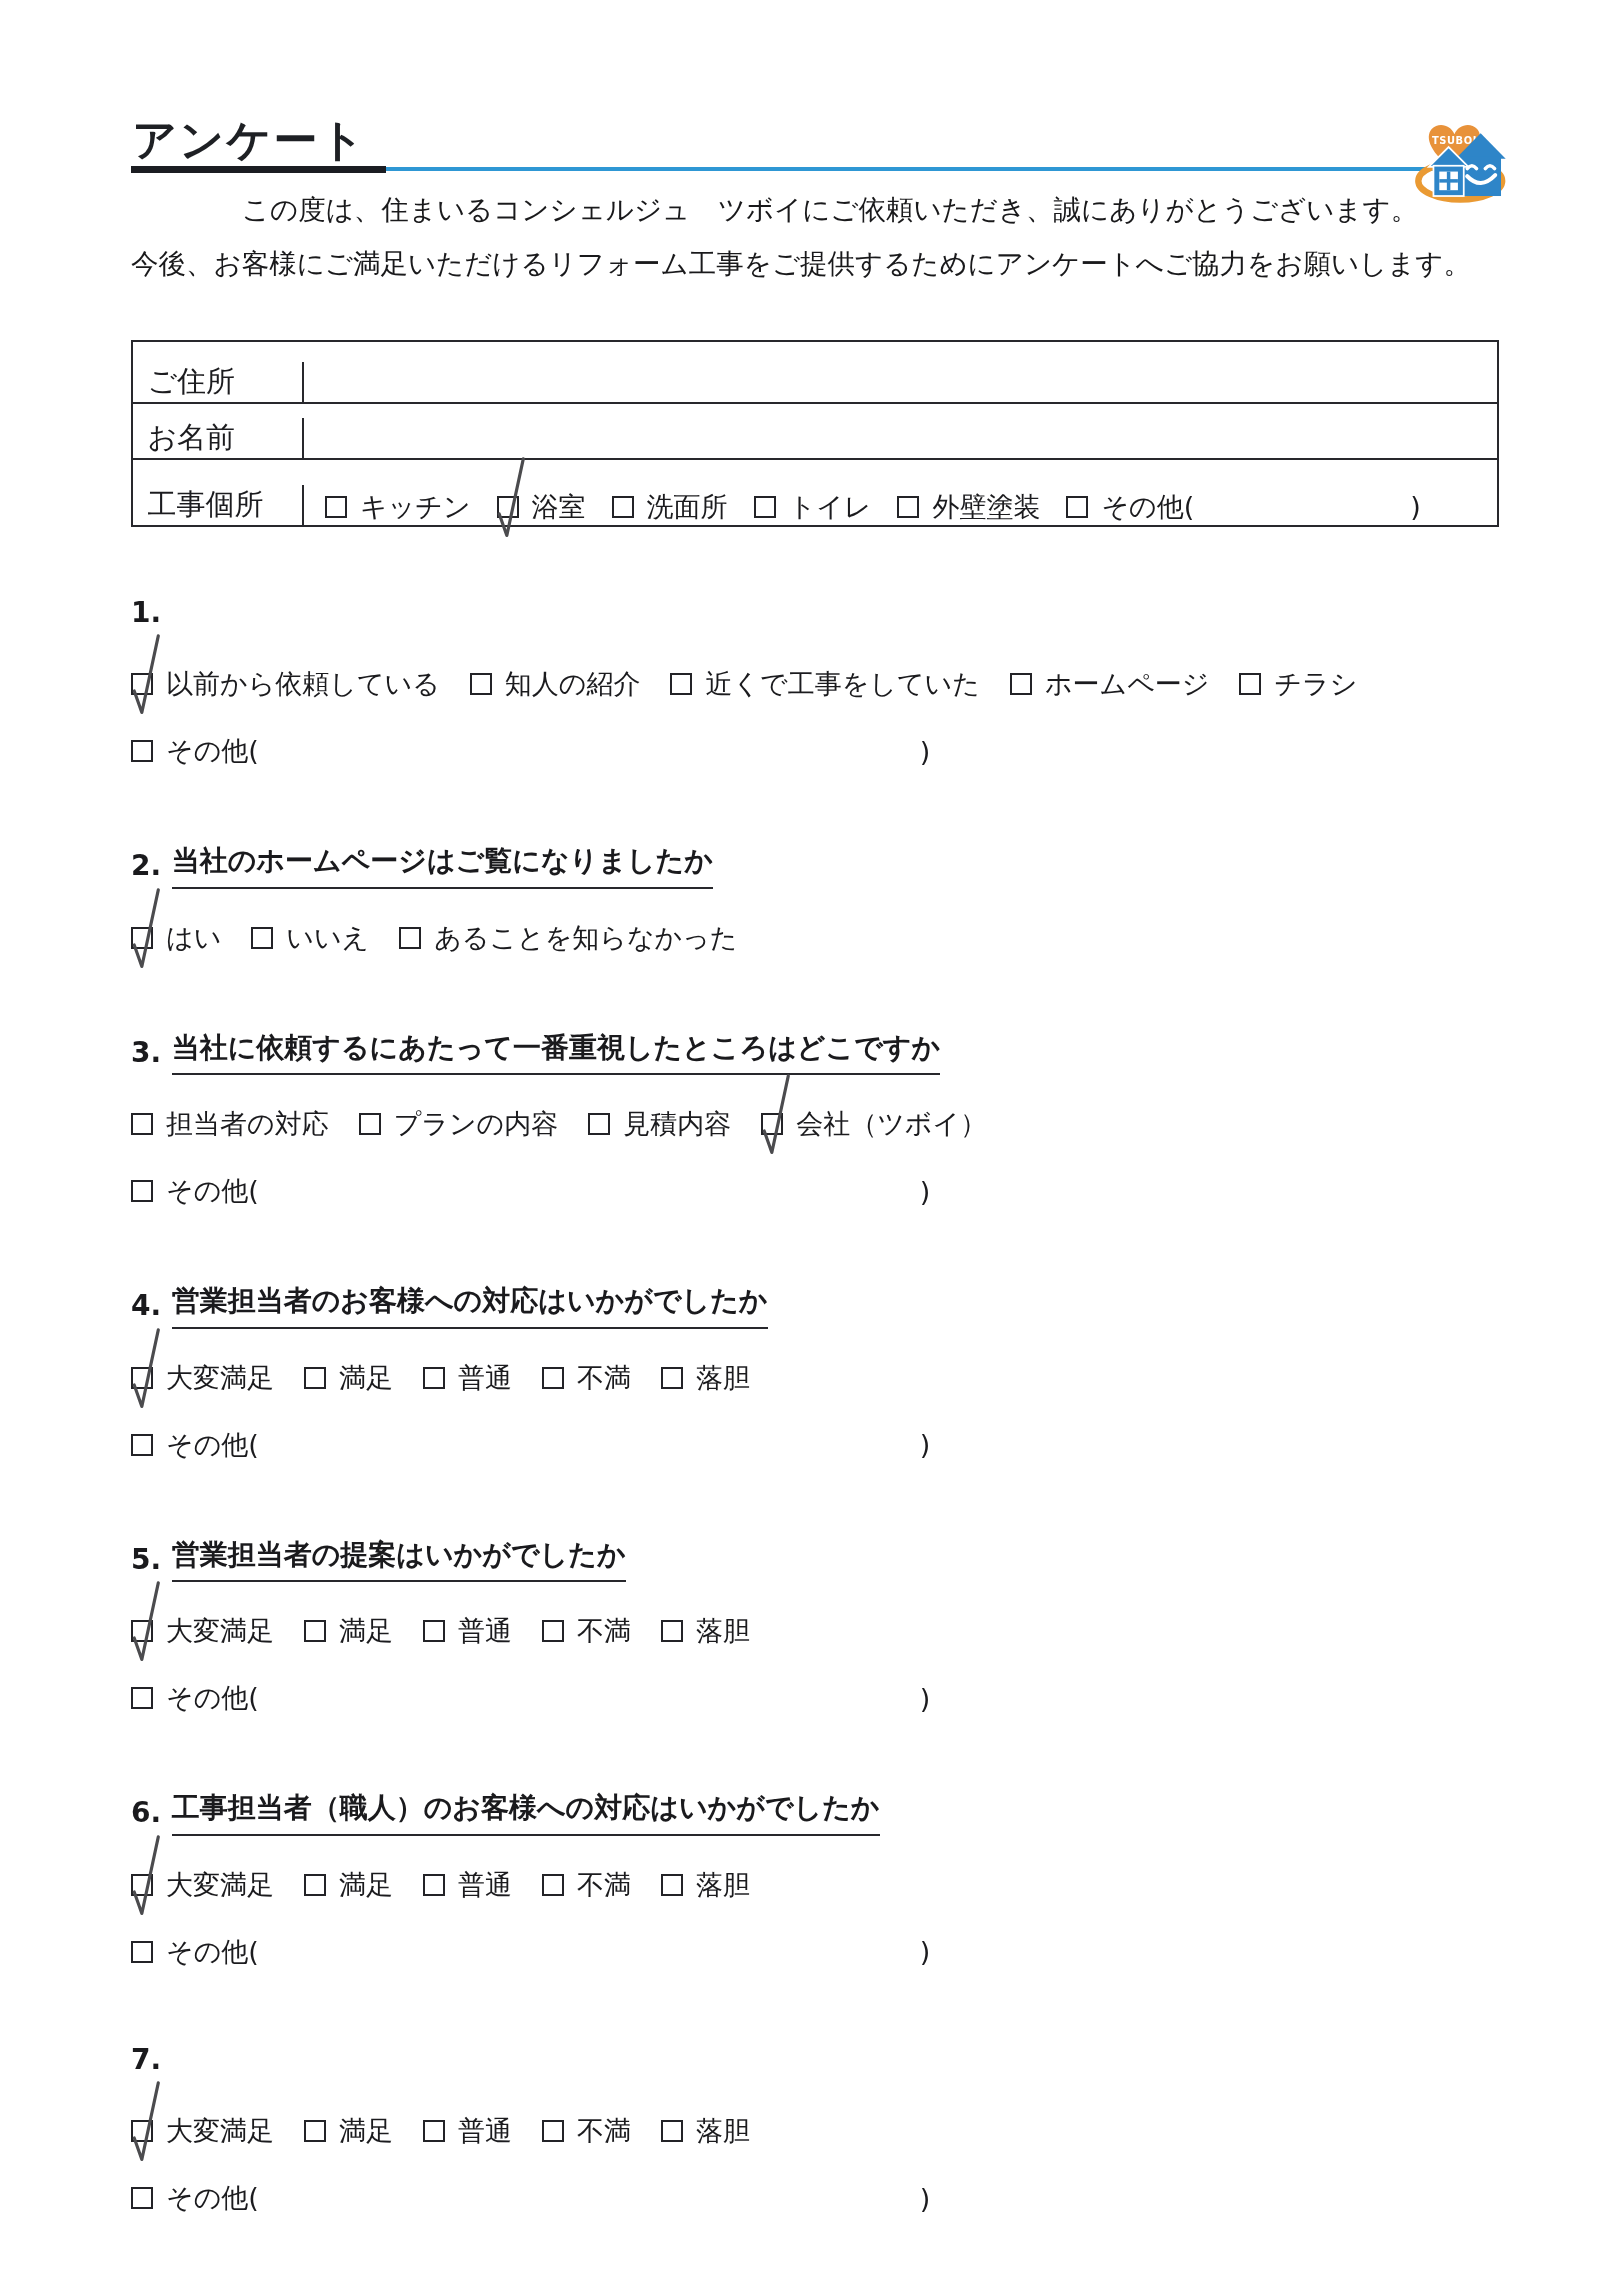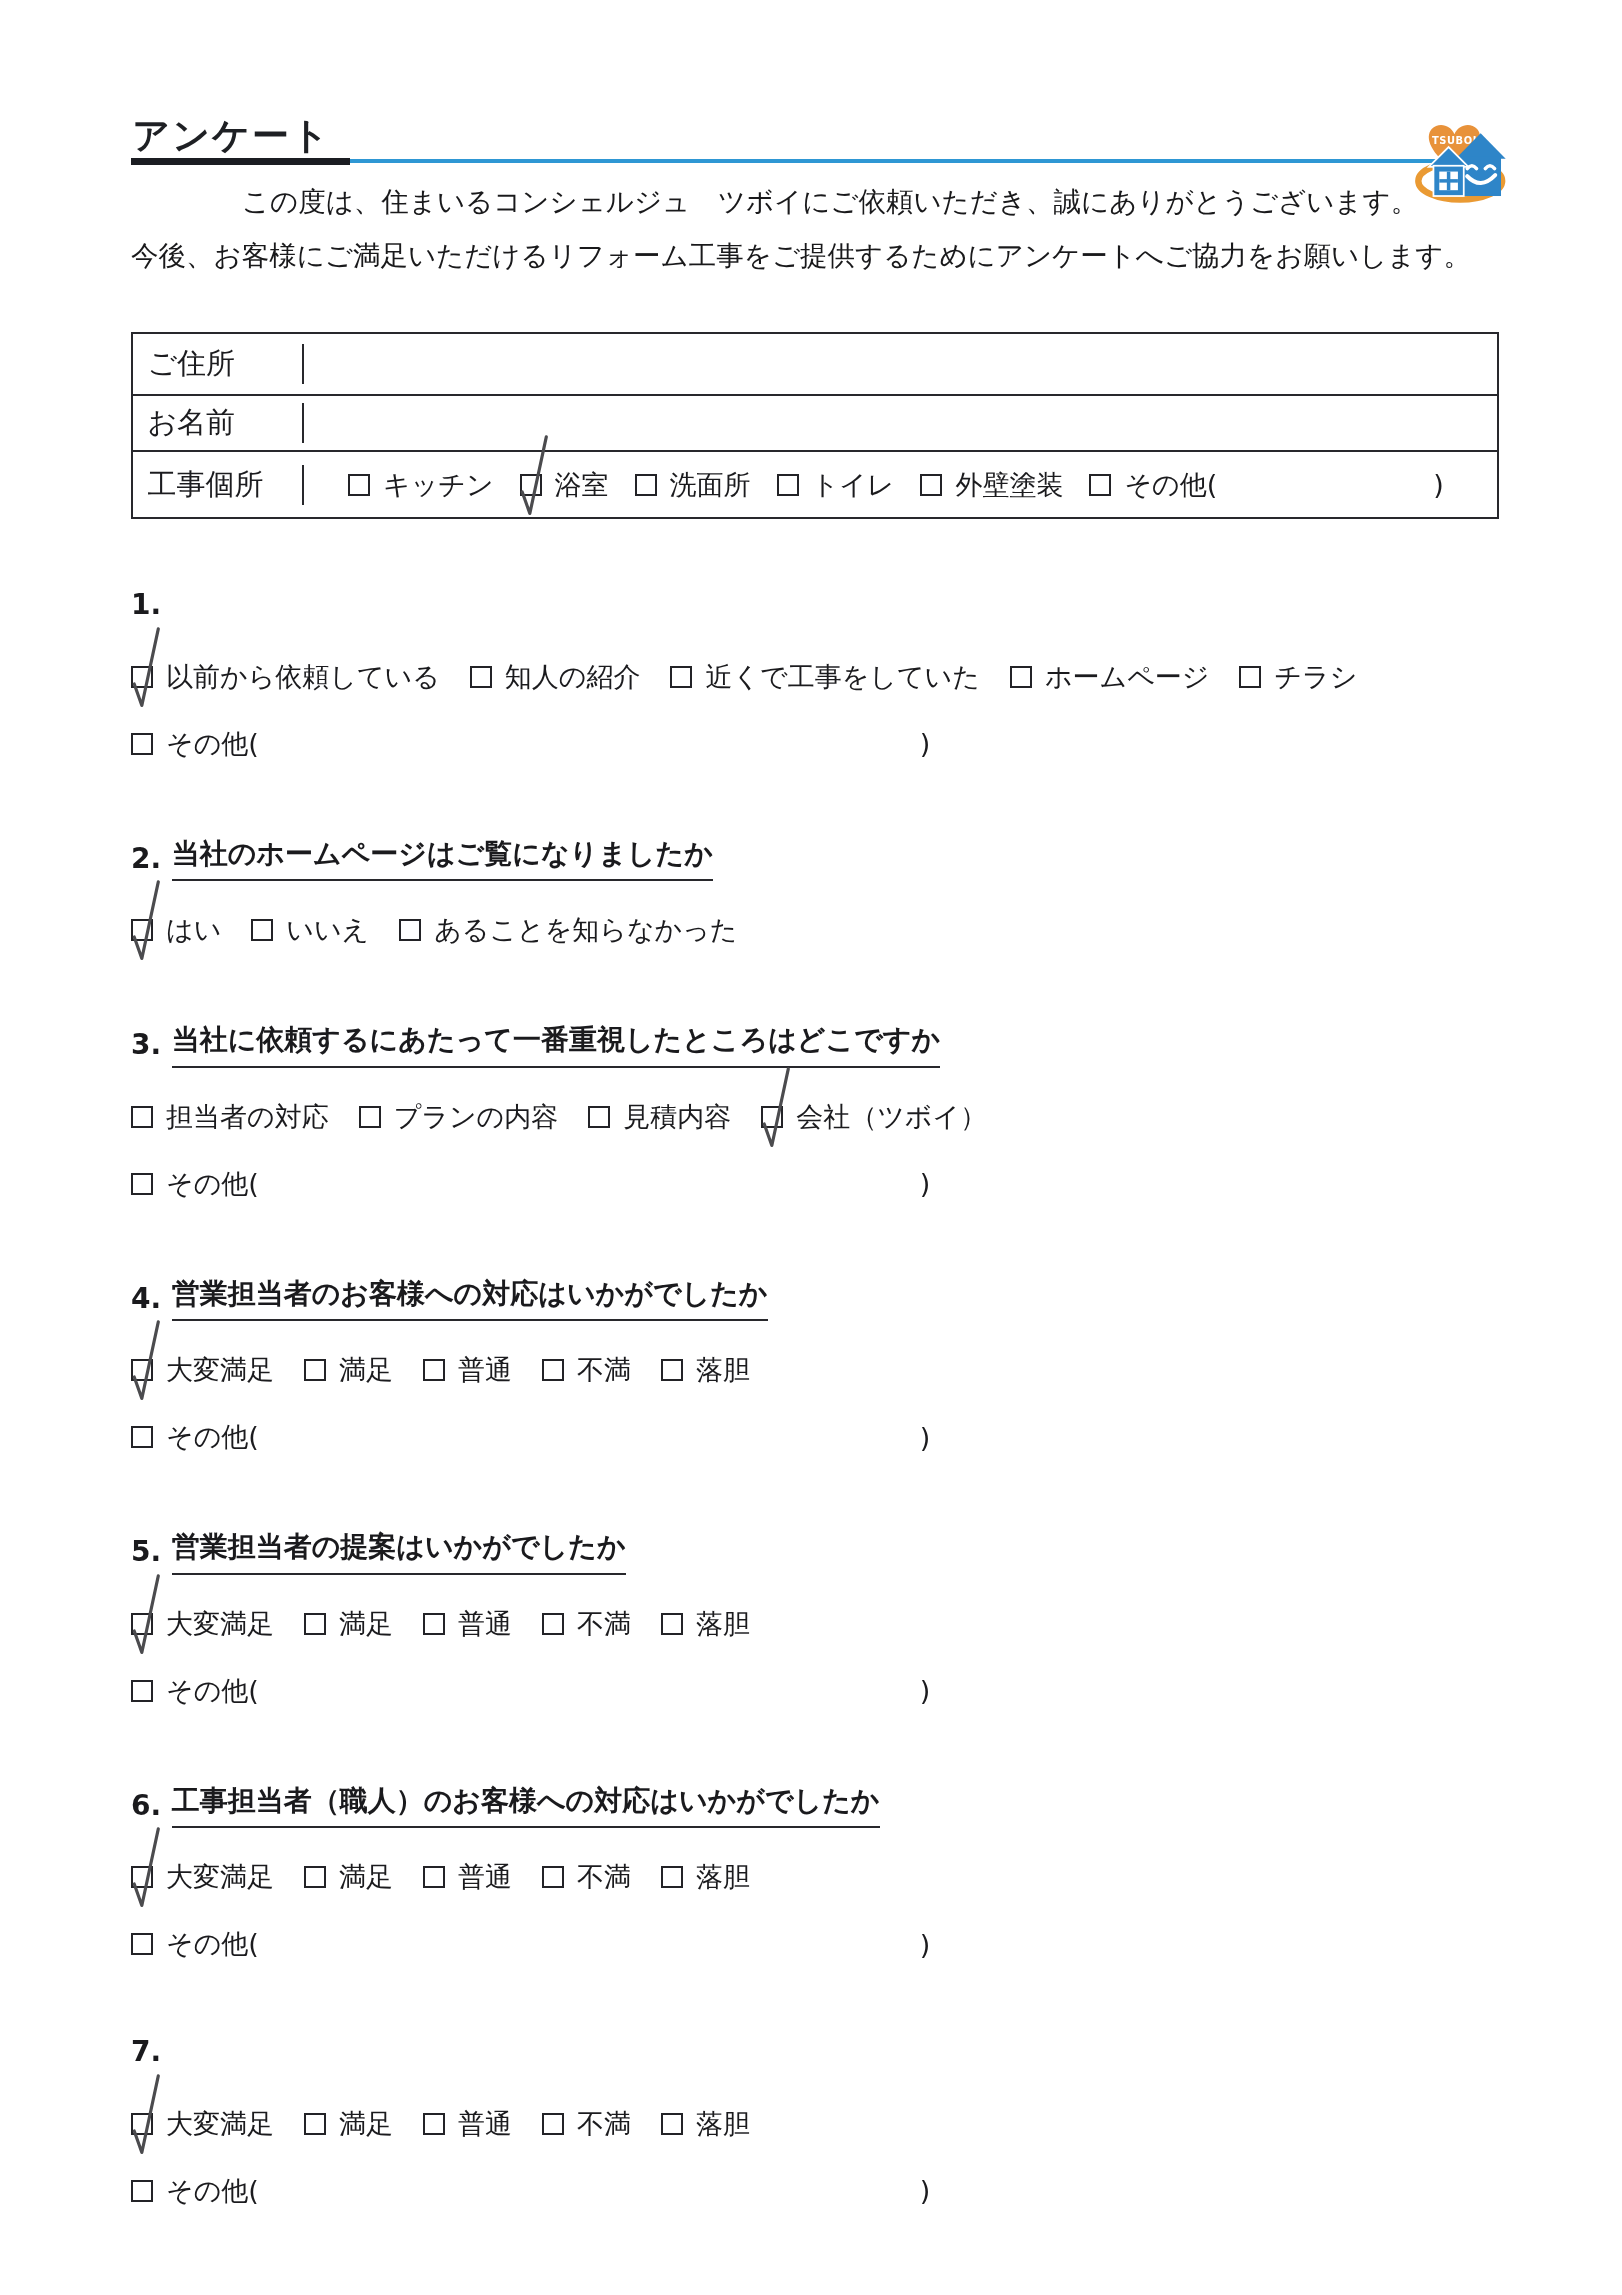--- a/index.html
+++ b/index.html
@@ -7,35 +7,35 @@
   body { font-family:"DejaVu Sans","Liberation Sans",sans-serif; color:#222226; }
 
   .page { width:100%; height:100%; padding:116px 124px 0 131px; display:flex; flex-direction:column; }
 
   
   .header { position:relative; }
   .logo { position:absolute; top:-7.9px; right:-9.2px; width:99px; height:105px; }
   .title-rule { border-bottom:4.6px solid #2e97d4; }
   .page-title {
     display:inline-block;
-    font-size:37px; font-weight:700; letter-spacing:2px; line-height:1.1;
+    font-size:44px; font-weight:700; letter-spacing:2px; line-height:1.1;
     color:#1e2024;
     border-bottom:7.9px solid #1b1d22;
     padding:0 19.6px 1.3px 1.3px;
     margin-bottom:-5.9px;
   }
 
   
   .intro { margin-top:22px; font-size:27.5px; line-height:1.2; color:#19191b; }
   .intro-line1 { text-indent:30px;text-align:center; }
   .intro-line2 { margin-top:21px; }
 
   
   .info-table { margin-top:60px; border:2.6px solid #28282c; }
-  .info-row { display:flex; align-items:center; border-top:2px solid #28282c;gap:23px; }
+  .info-row { display:flex; align-items:flex-end; border-top:2px solid #28282c; }
   .info-row:first-child { border-top:none; }
   .info-label {
     flex:0 0 171px; border-right:2px solid #28282c;
     display:flex; align-items:center; padding-left:14.4px;
     font-size:29px; color:#1c1c1f;
   }
   .info-value { flex:1; display:flex; align-items:center; padding-left:21px; }
   .row-address { height:60px; }
   .row-name { height:56px; }
   .row-work { height:67px; }

